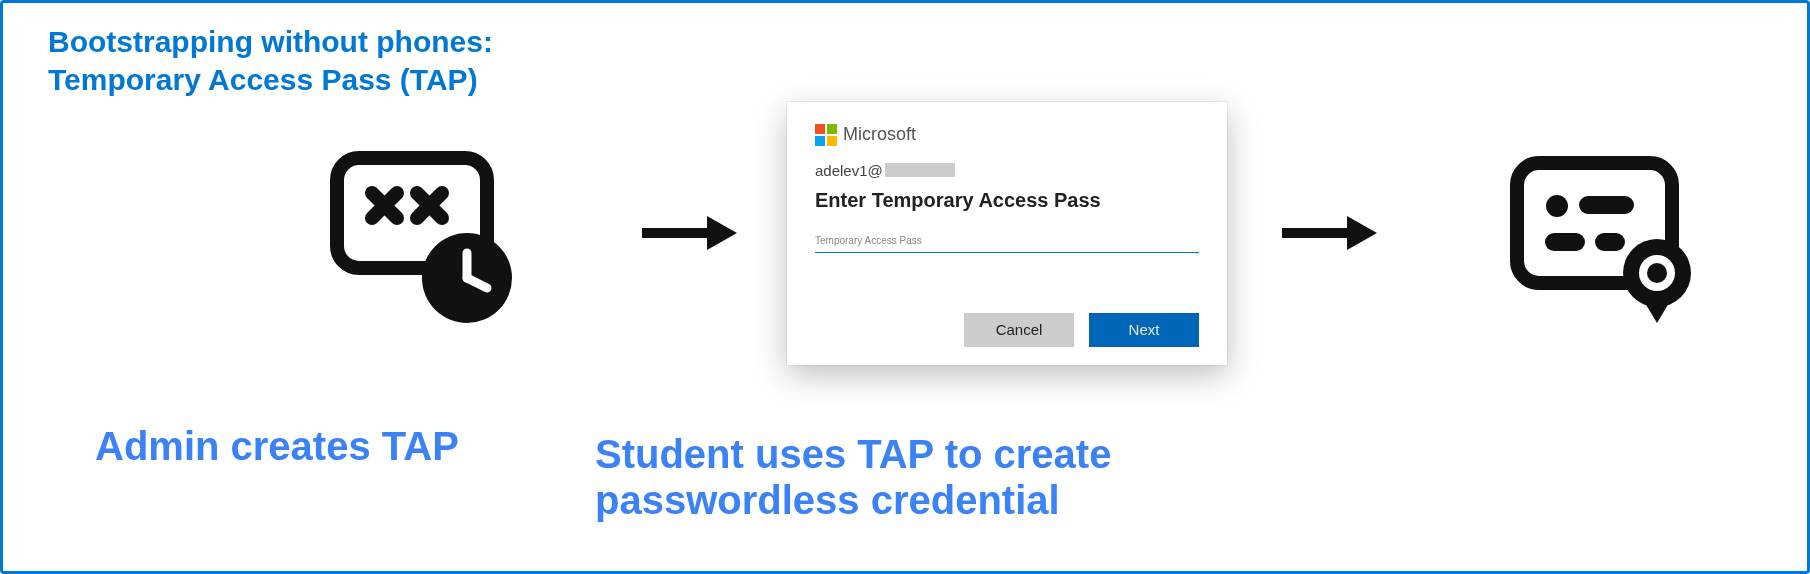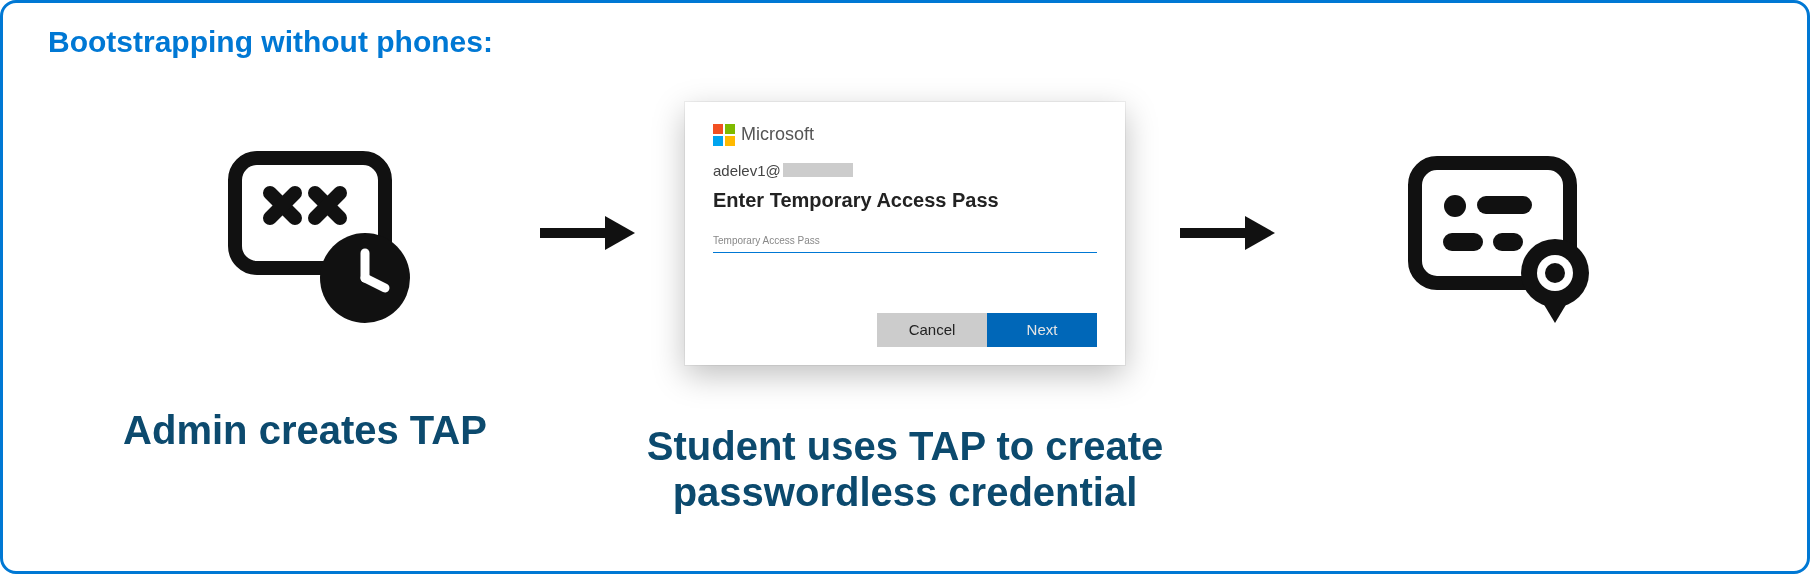--- a/index.html
+++ b/index.html
@@ -8,42 +8,42 @@
     width: 1810px;
     height: 574px;
     background: #fff;
     font-family: "Segoe UI", Arial, sans-serif;
   }
   .frame {
     box-sizing: border-box;
     width: 1810px;
     height: 574px;
     border: 3px solid #0078d4;
-    border-radius: 16px;
+    border-radius: 4px;
     position: relative;
     overflow: hidden;
   }
   .title {
     position: absolute;
     top: 20px;
     left: 45px;
     color: #0078d4;
     font-size: 30px;
     font-weight: 600;
     line-height: 1.25;
   }
   .row {
     position: absolute;
     top: 60px;
     left: 0;
     right: 0;
     height: 340px;
     display: flex;
     align-items: center;
-    justify-content: center;
+    justify-content: flex-end;
   }
   .col {
     display: flex;
     flex-direction: column;
     align-items: center;
   }
   .col.left  { width: 420px; }
   .col.mid   { width: 520px; }
   .col.right { width: 420px; }
   .arrow {
@@ -57,26 +57,25 @@
     position: absolute;
     bottom: 40px;
     left: 0;
     right: 0;
     display: flex;
     justify-content: center;
   }
   .caption {
     font-size: 40px;
     font-weight: 600;
-    color: #0c4a6e;
-    text-align: center;
+    color: #3b82f6;
     line-height: 1.15;
   }
   .cap1 { width: 420px; }
-  .cap2 { width: 620px; margin: 16px 80px; }
+  .cap2 { width: 620px; margin: 8px 80px; }
   .cap3 { width: 420px; }
 
   
   .dialog {
     width: 440px;
     background: #fff;
     box-shadow: 0 10px 30px rgba(0,0,0,0.25), 0 0 0 1px rgba(0,0,0,0.05);
     padding: 22px 28px 18px 28px;
     box-sizing: border-box;
   }
@@ -94,35 +93,36 @@
     width: 100%;
     border: none;
     border-bottom: 1px solid #0078d4;
     font-size: 10px;
     padding: 4px 0 6px 0;
     outline: none;
     color:#888;
     background: transparent;
   }
   .tap-input::placeholder { color:#888; }
-  .dlg-buttons { display:flex; justify-content:flex-end; gap:0; margin-top: 60px;}
+  .dlg-buttons { display:flex; justify-content:flex-end; gap:15px; margin-top: 60px;}
   .btn { width: 110px; height: 34px; font-size:15px; border:none; cursor:pointer;}
   .btn-cancel { background:#ccc; color:#222;}
   .btn-next { background:#0067b8; color:#e5e5e5;}
 
   
   .big-icon { width: 200px; height: 190px; }
 </style>
 </head>
 <body>
 
 <div class="frame">
 
   <div class="title">
     <span>Bootstrapping without phones:</span><br>
+    <span>Temporary Access Pass (TAP)</span>
   </div>
 
   <div class="row">
 
     <div class="col left">
       <svg class="big-icon" viewBox="0 0 200 190">
         <rect x="20" y="20" width="150" height="110" rx="22" ry="22" fill="none" stroke="#111" stroke-width="14"></rect>
         <g stroke="#111" stroke-width="14" stroke-linecap="round">
           <line x1="55" y1="55" x2="80" y2="80"></line>
           <line x1="80" y1="55" x2="55" y2="80"></line>

